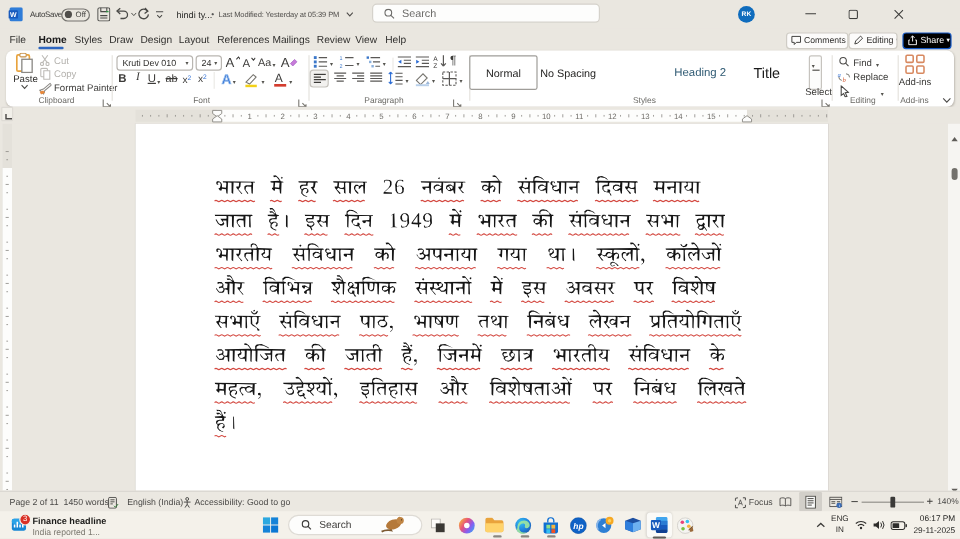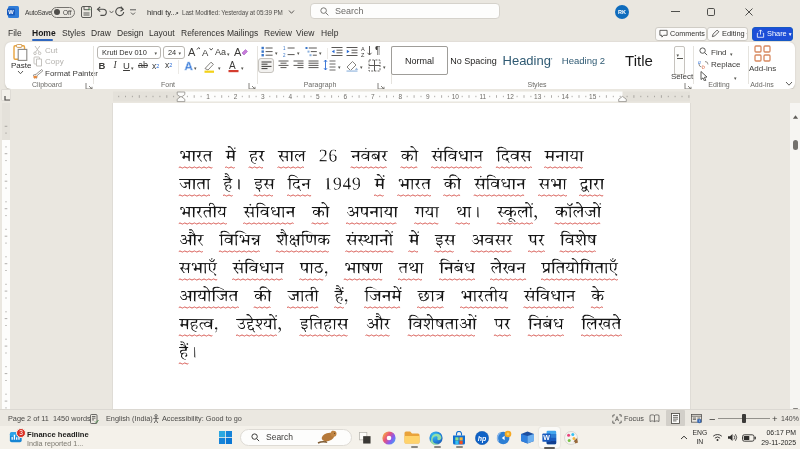--- a/index.html
+++ b/index.html
@@ -14,21 +14,21 @@
 #searchbox{position:absolute;left:310px;top:3px;width:190px;height:16px;background:#fdfdfc;border:1px solid #d5d2cb;border-radius:4px;display:flex;align-items:center;color:#6c6b68;font-size:9px}
 #avatar{position:absolute;left:615px;top:5px;width:14px;height:14px;border-radius:50%;background:#0f6cbd;color:#fff;font-size:5.5px;display:flex;align-items:center;justify-content:center;font-weight:bold}
 .winbtn{position:absolute;top:0;width:30px;height:23px;display:flex;align-items:center;justify-content:center}
 
 #tabrow{position:absolute;left:0;top:24px;width:800px;height:18px;background:#eae7e0;font-size:8.5px;color:#31302e}
 .tab{position:absolute;top:0;height:17px;display:flex;align-items:center}
 .tab.home{font-weight:bold;color:#19191a}
 #homeline{position:absolute;left:32px;top:15px;width:21px;height:2.2px;background:#2e66c0;border-radius:2px}
 .rbtn{position:absolute;top:3px;height:13.5px;flex-shrink:0;border:1px solid #cfccc5;border-radius:3px;background:#fcfbfa;display:flex;align-items:center;font-size:7.4px;color:#2f2e2c;padding:0 3px;gap:2px;overflow:hidden;white-space:nowrap}
 .rbtn svg{flex-shrink:0}
-#sharebtn{background:#1d4ed8;border-color:#1659c4;color:#fff}
+#sharebtn{background:#000000;border-color:#1659c4;color:#fff}
 .chev{font-size:5.5px;color:#5f5e5b}
 
 #ribbon{position:absolute;left:0;top:42px;width:800px;height:47px}
 #ribbonbg{position:absolute;left:5px;top:0;width:790px;height:46.5px;background:#fff;border-radius:6px;box-shadow:0 0.5px 1.5px rgba(120,115,105,.35)}
 .gsep{position:absolute;top:46px;width:1px;height:38px;background:#e5e3de}
 .glabel{position:absolute;top:39px;font-size:7px;color:#6b6a66;width:70px;text-align:center}
 .ric{position:absolute;display:flex;align-items:center;justify-content:center}
 .rlbl{position:absolute;font-size:8px;color:#3c3b39;white-space:nowrap}
 .rlbl.gray{color:#b4b2ae}
 .combo{position:absolute;border:1px solid #b9b6b1;border-radius:3px;background:#fff;font-size:7.4px;color:#2f2e2c;display:flex;align-items:center}
@@ -367,23 +367,22 @@
       </div>
   <div class="glabel" style="left:285px">Paragraph</div>
   <svg class="launch" style="left:377px;top:39.5px" viewBox="0 0 8 8" fill="none" stroke="#77756f" stroke-width="0.9">
         <path d="M1 1v6h6M4 4l3 3M7 4.8V7H4.8"></path>
       </svg>
   <div class="gsep" style="left:391px;top:4px"></div>
 
   <div class="abs" style="left:391px;top:4px;width:57px;height:29px;border:1px solid #9f9d99;border-radius:2px;background:#fff"></div>
   <div class="abs" style="left:391px;top:4px;width:57px;height:29px;display:flex;align-items:center;justify-content:center;font-size:9px;color:#1f1e1d">Normal</div>
   <div class="abs" style="left:447px;top:4px;width:53px;height:29px;display:flex;align-items:center;justify-content:center;font-size:9px;color:#1f1e1d">No Spacing</div>
-  <div class="abs" style="left:501px;top:4px;width:53px;height:29px;display:flex;align-items:center;justify-content:center;font-size:13px;color:#2f5a73">Heading <span style="font-size:8px;vertical-align:top">'</span></div>
   <div class="abs" style="left:556px;top:4px;width:55px;height:29px;display:flex;align-items:center;justify-content:center;font-size:9.5px;color:#2f5a73">Heading 2</div>
-  <div class="abs" style="left:613px;top:4px;width:52px;height:29px;display:flex;align-items:center;justify-content:center;font-size:15px;color:#1a1a1a;font-family:'Liberation Sans'">Title</div>
+  <div class="abs" style="left:613px;top:4px;width:52px;height:29px;display:flex;align-items:center;justify-content:center;font-size:12px;color:#1a1a1a;font-family:'Liberation Sans'">Title</div>
   <div class="abs" style="left:674px;top:4px;width:11px;height:29px;border:1px solid #c6c3be;border-radius:2px;background:#fdfdfc"></div>
   <div class="abs" style="left:676.5px;top:10px;font-size:5px;color:#55544f">▾</div>
   <div class="abs" style="left:676.5px;top:16px;width:6px;height:1px;background:#55544f"></div>
   <div class="glabel" style="left:502px">Styles</div>
   <svg class="launch" style="left:684px;top:39.5px" viewBox="0 0 8 8" fill="none" stroke="#77756f" stroke-width="0.9">
         <path d="M1 1v6h6M4 4l3 3M7 4.8V7H4.8"></path>
       </svg>
   <div class="gsep" style="left:693px;top:4px"></div>
 
   <div class="ric" style="left:699px;top:5px">

